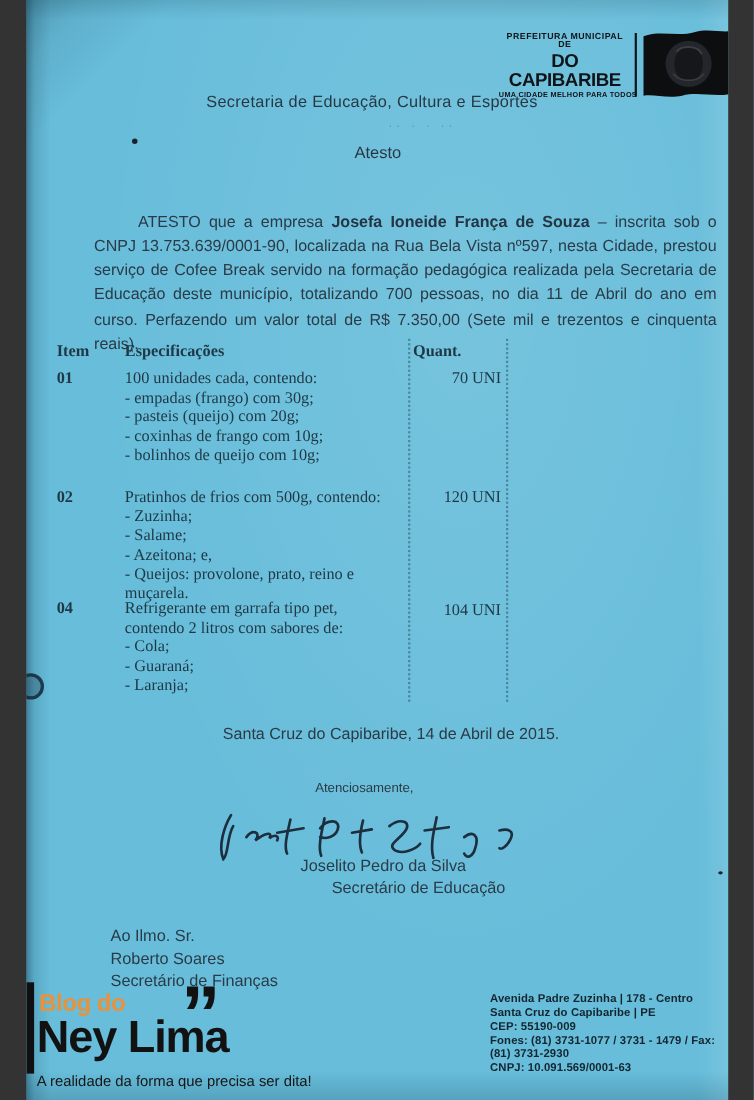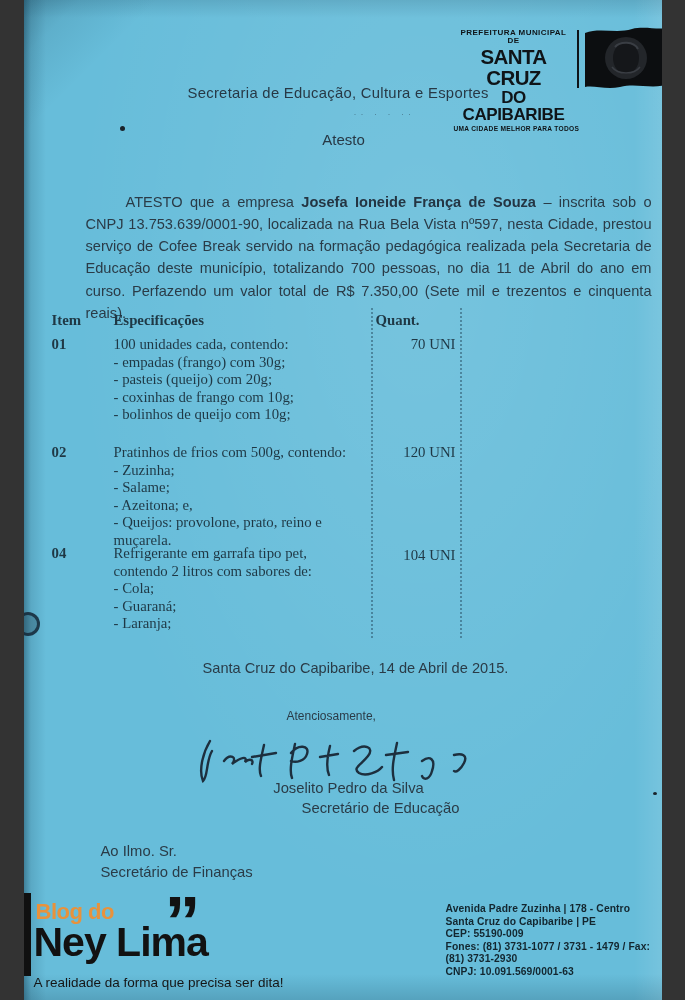--- a/index.html
+++ b/index.html
@@ -66,21 +66,20 @@
   .stampmark{left:-8px;top:612px;width:18px;height:18px;border:3px solid rgba(15,30,45,.75);
     border-radius:50%;background:rgba(15,30,45,.25);}
 </style>
 </head>
 <body>
 
 <div class="page">
 
   <div class="abs logo-text">
     <div class="logo-l1">PREFEITURA MUNICIPAL DE</div>
-    <div class="logo-l2">SANTA CRUZ</div>
     <div class="logo-l3">DO CAPIBARIBE</div>
     <div class="logo-l4">UMA CIDADE MELHOR PARA TODOS</div>
   </div>
   <div class="abs logo-divider"></div>
   <div class="abs flag">
     <svg width="86" height="68" viewBox="0 0 86 68">
       <path d="M3,8 C18,2 34,9 50,4 C62,1 76,5 84,3 L82,20 C85,30 81,44 84,60 C68,64 54,58 38,62 C24,65 12,60 3,62 Z" fill="#0c0e10"></path>
       <ellipse cx="44" cy="33" rx="21" ry="21" fill="#23262a"></ellipse>
       <ellipse cx="44" cy="33" rx="13" ry="16" fill="#15171a"></ellipse>
       <path d="M33,22 C38,16 52,16 56,24" stroke="#3a3e44" stroke-width="2" fill="none"></path>
@@ -156,20 +155,21 @@
       <path d="M230,30 C238,24 244,28 240,40 C238,48 232,50 230,45"></path>
       <path d="M262,24 C270,22 276,24 272,32 C269,38 264,42 262,40"></path>
     </svg>
   </div>
 
   <div class="abs signer-name">Joselito Pedro da Silva</div>
   <div class="abs signer-role">Secretário de Educação</div>
 
   <div class="abs addressee">
     <div>Ao Ilmo. Sr.</div>
+    <div>Roberto Soares</div>
     <div>Secretário de Finanças</div>
   </div>
 
   <div class="abs footer-block">
     <div>Avenida Padre Zuzinha | 178 - Centro</div>
     <div>Santa Cruz do Capibaribe | PE</div>
     <div>CEP: 55190-009</div>
     <div>Fones: (81) 3731-1077 / 3731 - 1479 / Fax: (81) 3731-2930</div>
     <div>CNPJ: 10.091.569/0001-63</div>
   </div>

